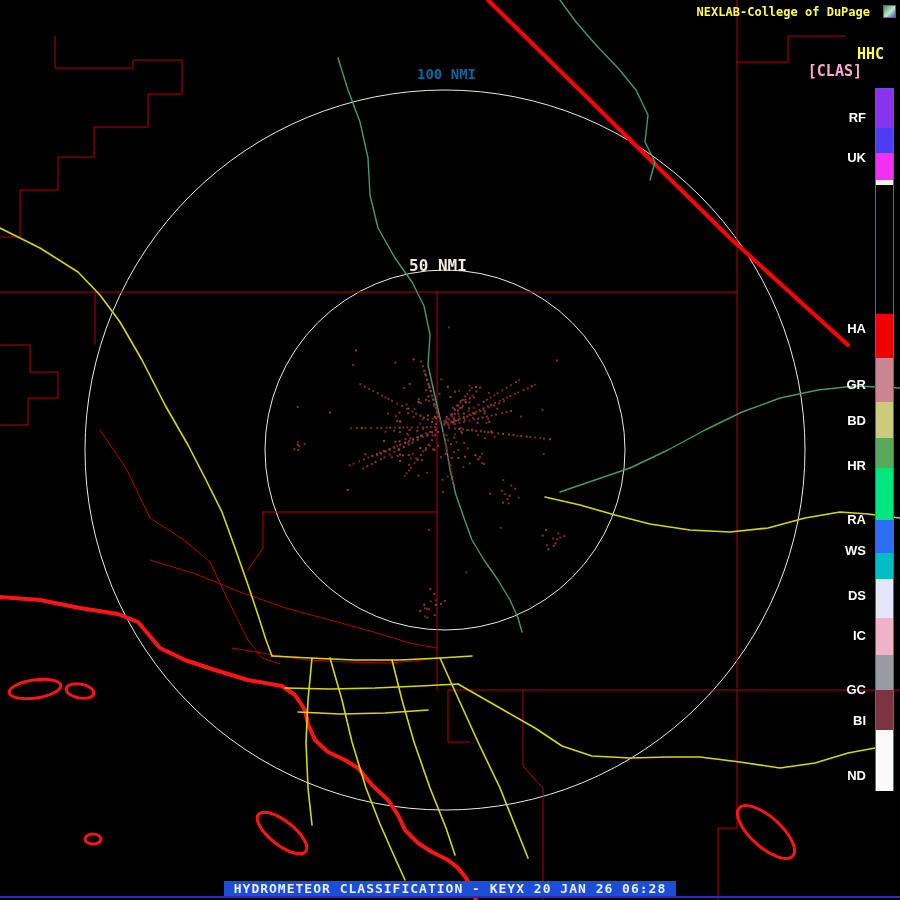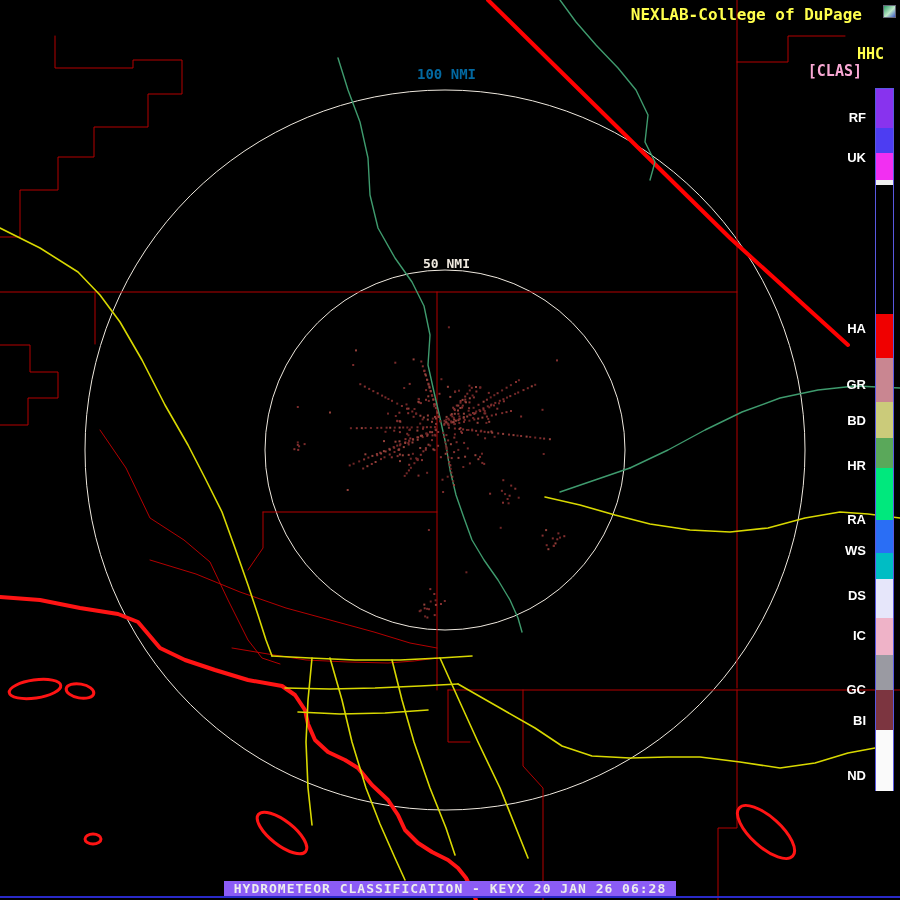--- a/index.html
+++ b/index.html
@@ -7,30 +7,30 @@
   #stage{position:relative;width:900px;height:900px;background:#000;overflow:hidden;
          font-family:"DejaVu Sans Mono","Liberation Mono",monospace}
   .txt{position:absolute;font-size:15px;font-weight:bold;white-space:pre;line-height:1.1}
   .yellow{color:#ffff4d}
   .white{color:#f9a8d4}
   #map-svg{position:absolute;left:0;top:0}
   #legend-bar{position:absolute;background:#000;border:1px solid #5858e0}
   .seg{position:absolute;left:0;width:100%}
   .leg-label{position:absolute;right:34px;color:#ffffff;font-size:13px;font-weight:bold;
              font-family:Liberation Sans, sans-serif}
-  #header-title{top:6px;right:38px;font-size:16px}
+  #header-title{top:6px;right:30px;font-size:12px}
   #header-logo{position:absolute;top:5px;right:4px;width:13px;height:13px;
                border:1px solid #667;background:linear-gradient(135deg,#2f9e68 0%,#bfe9c9 55%,#3d58c8 100%)}
   #legend-product{top:46px;right:16px}
   #legend-units{top:63px;right:38px}
   #ring-label-100{top:67px;left:417px;font-size:14px;color:#0369a1}
-  #ring-label-50{top:257px;left:423px;font-size:13px;color:#efe9df}
+  #ring-label-50{top:257px;left:409px;font-size:16px;color:#efe9df}
   #footer-rule{position:absolute;left:0;top:896px;width:900px;height:2px;background:#2a2ac8}
   #footer-text{position:absolute;left:0;top:878px;width:900px;text-align:center}
-  #footer-text span{background:#8b5cf6;padding:0 10px;color:#ececec;font-size:13px;font-weight:bold;
+  #footer-text span{background:#1d4ed8;padding:0 10px;color:#ececec;font-size:13px;font-weight:bold;
                     letter-spacing:1px;font-family:"DejaVu Sans Mono","Liberation Mono",monospace}
 </style>
 </head>
 <body>
 
 <div id="stage">
 
   <svg id="map-svg" width="900" height="900" viewBox="0 0 900 900">
       <circle cx="445" cy="450" r="180" fill="none" stroke="#efe9df" stroke-width="1"></circle>
       <circle cx="445" cy="450" r="360" fill="none" stroke="#efe9df" stroke-width="1"></circle>

